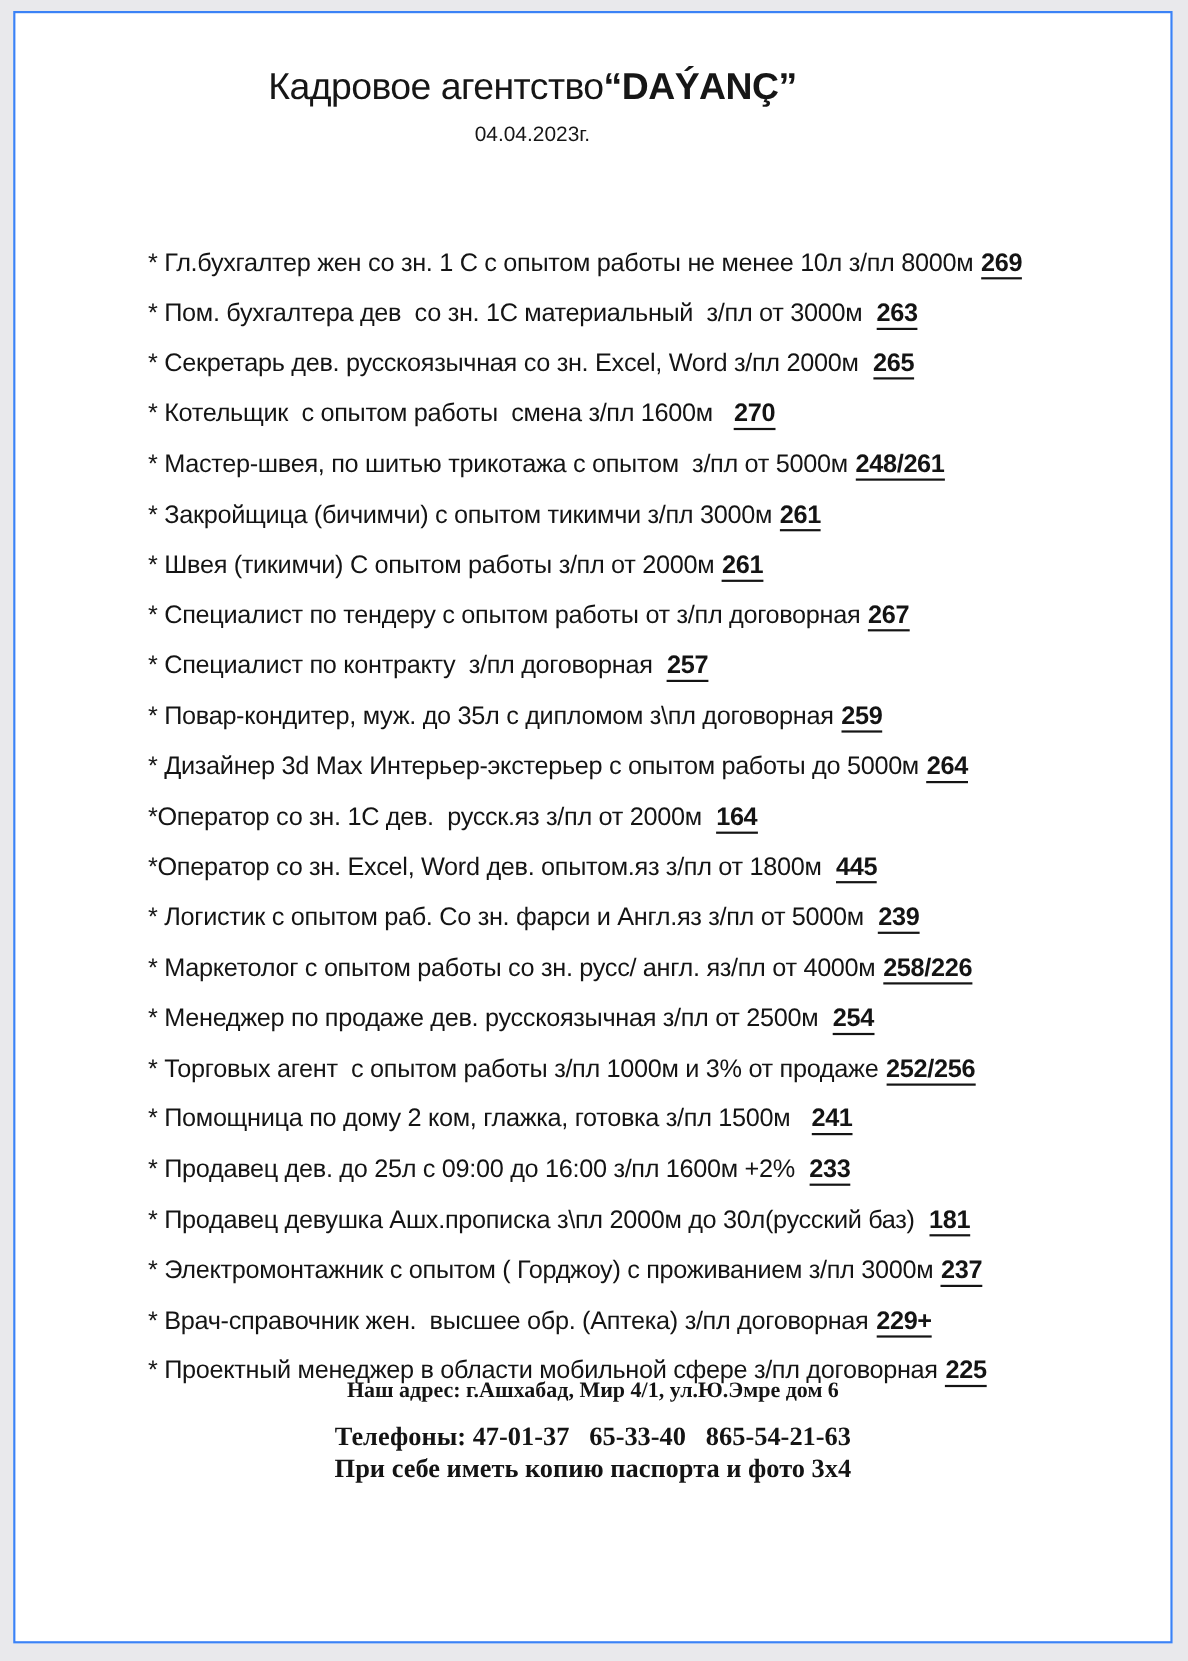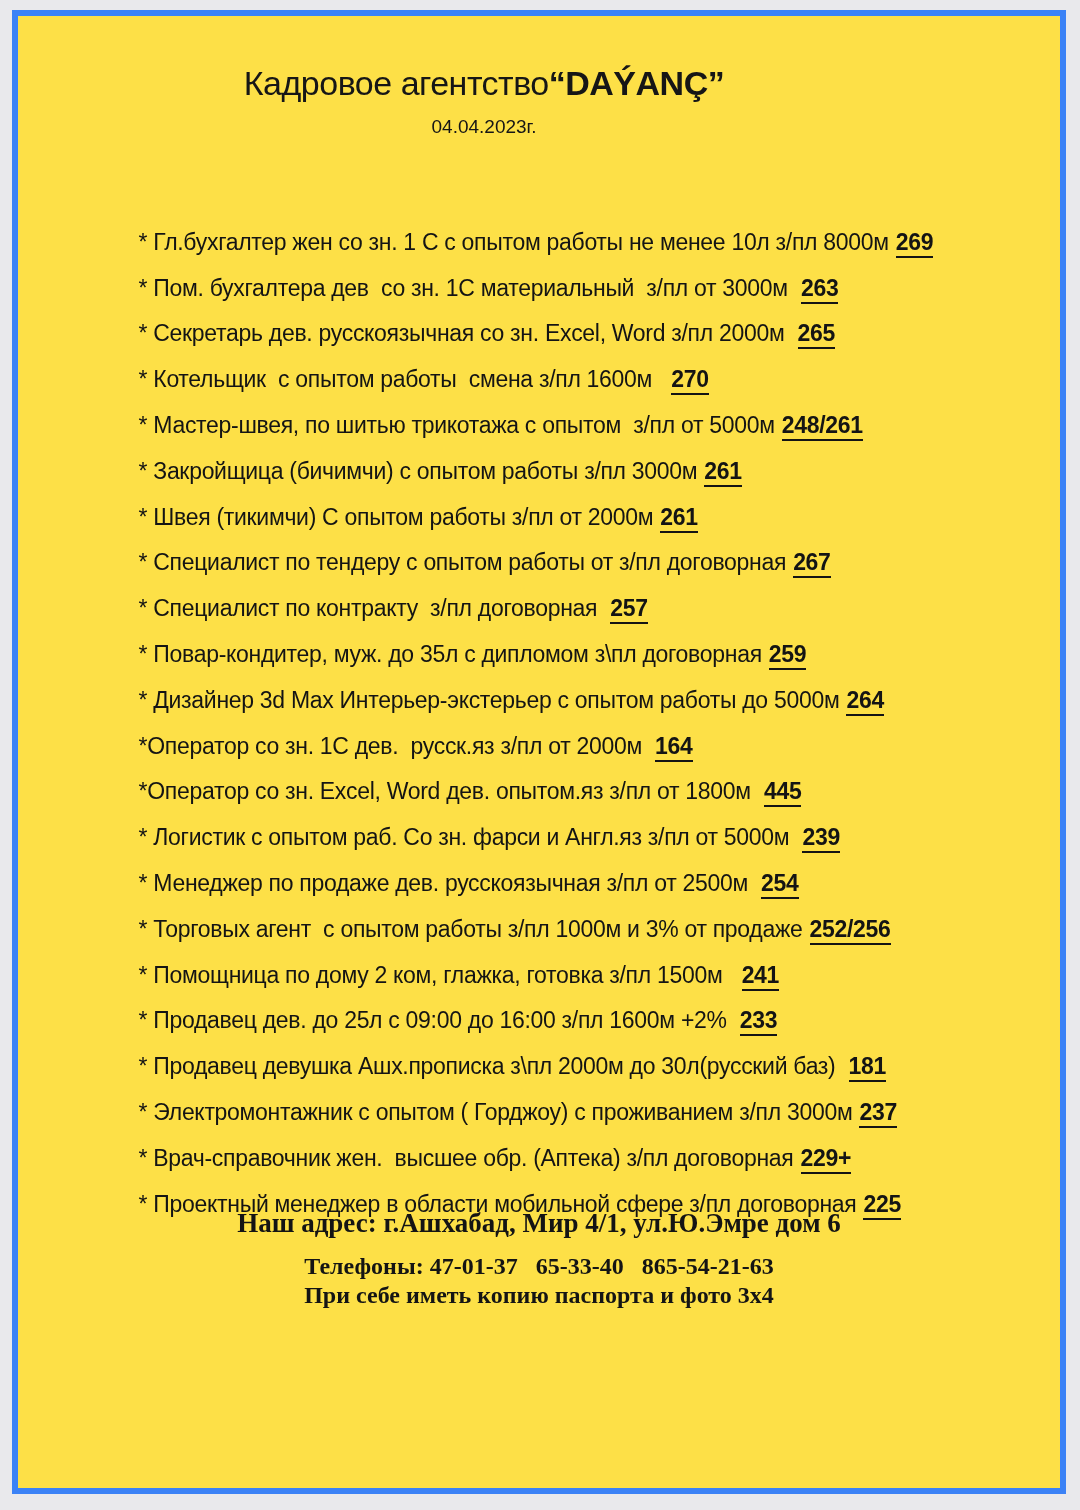--- a/index.html
+++ b/index.html
@@ -10,22 +10,22 @@
     height: 1510px;
     font-family: "Liberation Sans", sans-serif;
     -webkit-font-smoothing: antialiased;
   }
   .sheet {
     position: absolute;
     left: 12px;
     top: 10px;
     width: 1054px;
     height: 1484px;
-    background: #fde047;
-    border: 6px solid #3b82f6;
+    background: #ffffff;
+    border: 2px solid #3b82f6;
     box-sizing: border-box;
     overflow: hidden;
   }
   .header {
     padding-top: 46px;
     text-align: center;
     
     padding-right: 110px;
     color: #161616;
   }
@@ -64,21 +64,21 @@
     padding-bottom: 1px;
   }
   .footer {
     margin-top: 26px;
     text-align: center;
     font-family: "Liberation Serif", serif;
     font-weight: 700;
     color: #141414;
   }
   .footer-address {
-    font-size: 27px;
+    font-size: 20px;
     line-height: 30px;
     margin-top: 24px;
   }
   .footer-phones {
     margin-top: 14px;
     font-size: 24px;
     line-height: 29px;
     white-space: pre;
   }
   .footer-note {
@@ -112,21 +112,21 @@
     <div class="row">
       <span class="row-text">* Котельщик  с опытом работы  смена з/пл 1600м  </span><span class="row-code">270</span>
     </div>
 
 
     <div class="row">
       <span class="row-text">* Мастер-швея, по шитью трикотажа с опытом  з/пл от 5000м</span><span class="row-code">248/261</span>
     </div>
 
     <div class="row">
-      <span class="row-text">* Закройщица (бичимчи) с опытом работы з/пл 3000м</span><span class="row-code">261</span>
+      <span class="row-text">* Закройщица (бичимчи) с опытом тикимчи з/пл 3000м</span><span class="row-code">261</span>
     </div>
 
     <div class="row">
       <span class="row-text">* Швея (тикимчи) С опытом работы з/пл от 2000м</span><span class="row-code">261</span>
     </div>
 
     <div class="row">
       <span class="row-text">* Специалист по тендеру с опытом работы от з/пл договорная</span><span class="row-code">267</span>
     </div>
 
@@ -147,20 +147,23 @@
     </div>
 
     <div class="row">
       <span class="row-text">*Оператор со зн. Excel, Word дев. опытом.яз з/пл от 1800м </span><span class="row-code">445</span>
     </div>
 
     <div class="row">
       <span class="row-text">* Логистик с опытом раб. Со зн. фарси и Англ.яз з/пл от 5000м </span><span class="row-code">239</span>
     </div>
 
+    <div class="row">
+      <span class="row-text">* Маркетолог с опытом работы со зн. русс/ англ. яз/пл от 4000м</span><span class="row-code">258/226</span>
+    </div>
 
     <div class="row">
       <span class="row-text">* Менеджер по продаже дев. русскоязычная з/пл от 2500м </span><span class="row-code">254</span>
     </div>
 
     <div class="row">
       <span class="row-text">* Торговых агент  с опытом работы з/пл 1000м и 3% от продаже</span><span class="row-code">252/256</span>
     </div>
 
     <div class="row">

